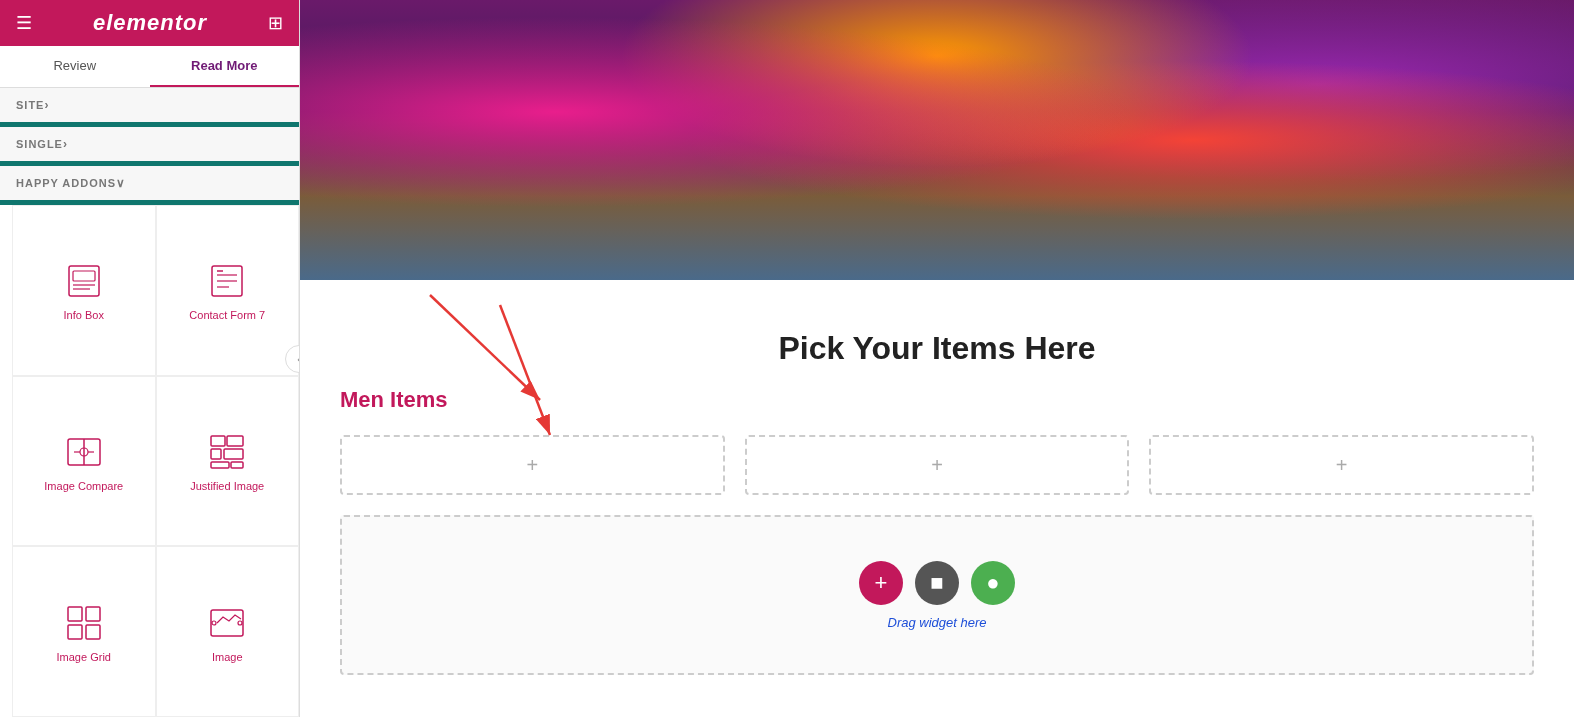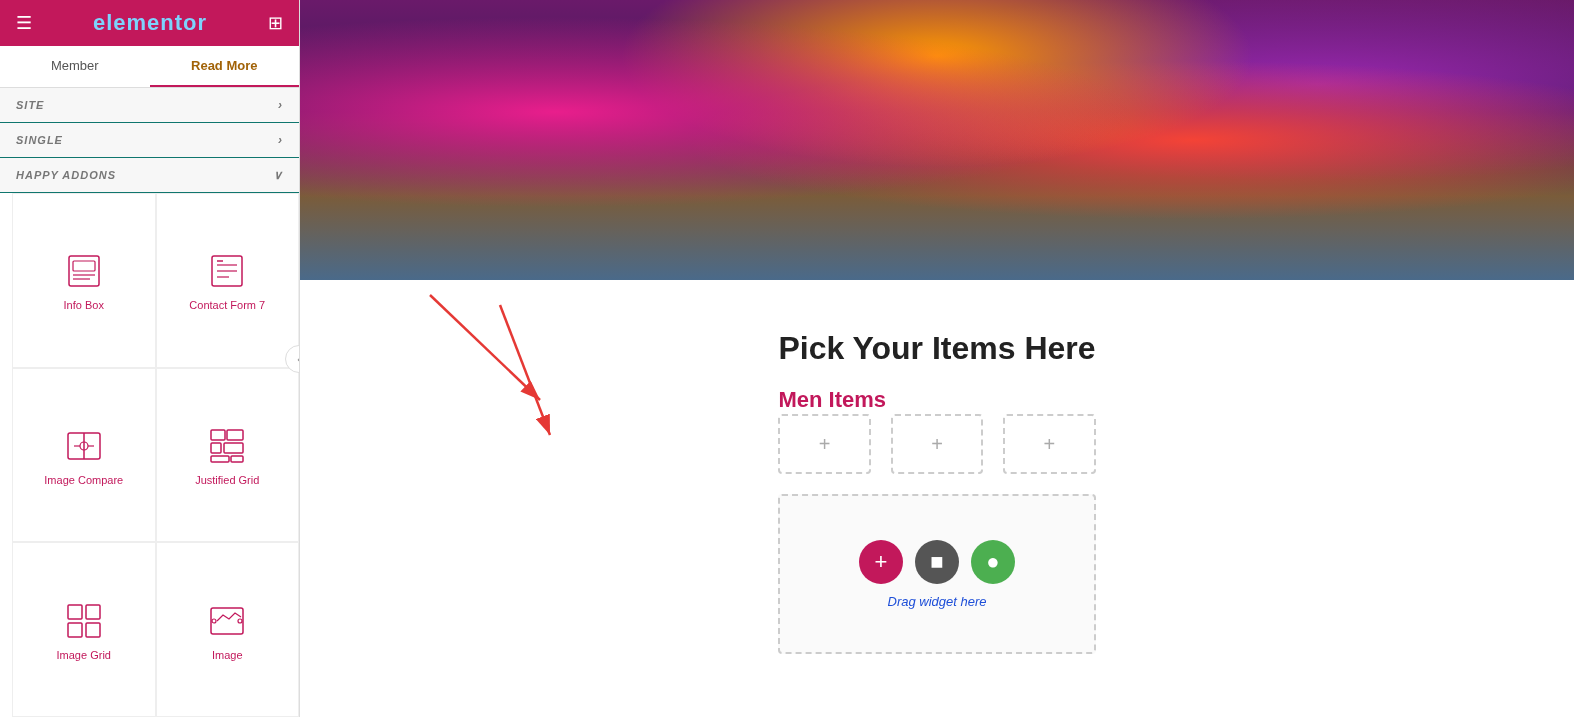--- a/index.html
+++ b/index.html
@@ -23,61 +23,59 @@
     .top-bar {
       background: #c2185b;
       display: flex;
       align-items: center;
       justify-content: space-between;
       padding: 0 16px;
       height: 46px;
       min-height: 46px;
     }
     .hamburger-icon { color: #fff; font-size: 18px; cursor: pointer; }
-    .elementor-logo { color: #7dd3fc; font-size: 22px; font-weight: bold; letter-spacing: 1px; }
+    .elementor-logo { color: #ffffff; font-style: italic; font-size: 22px; font-weight: bold; letter-spacing: 1px; }
     .grid-icon { color: #fff; font-size: 18px; cursor: pointer; }
 
     
     .tabs-row {
       display: flex;
       border-bottom: 1px solid #ddd;
       background: #fff;
     }
     .tab-btn {
       flex: 1;
       padding: 12px 8px;
       text-align: center;
       font-size: 13px;
       color: #555;
       cursor: pointer;
       border: none;
       background: #fff;
       border-bottom: 2px solid transparent;
     }
     .tab-btn.active {
-      color: #a16207;
+      color: #701a75;
       border-bottom: 2px solid #c2185b;
       font-weight: bold;
     }
 
     
     .section-header {
       display: flex;
       align-items: center;
-      justify-content: space-between;
       padding: 10px 16px;
       font-size: 11px;
       font-weight: bold;
       color: #777;
       letter-spacing: 1px;
       text-transform: uppercase;
       cursor: pointer;
-      border-bottom: 1px solid #0f766e;
+      border-bottom: 5px solid #0f766e;
       background: #f7f7f7;
-      font-style: italic;
     }
     .section-header .chevron { font-size: 12px; }
 
     
     .widgets-grid {
       display: grid;
       grid-template-columns: 1fr 1fr;
       gap: 0;
       overflow-y: auto;
       flex: 1;
@@ -131,21 +129,20 @@
     }
 
     
     .main-canvas {
       flex: 1;
       display: flex;
       flex-direction: column;
       overflow-y: auto;
       background: #fff;
       position: relative;
-      align-items: center;
     }
 
     
     .hero-image {
       width: 100%;
       height: 280px;
       overflow: hidden;
       position: relative;
       background: linear-gradient(135deg, #e91e8c 0%, #9c27b0 30%, #ff9800 60%, #f44336 80%, #ff5722 100%);
       display: flex;
@@ -171,21 +168,21 @@
       text-align: center;
       font-size: 32px;
       font-weight: bold;
       color: #222;
       margin: 30px 0 20px;
     }
     .section-title-label {
       font-size: 22px;
       font-weight: bold;
       color: #c2185b;
-      margin-bottom: 1px;
+      margin-bottom: 22px;
     }
 
     
     .three-col-grid {
       display: grid;
       grid-template-columns: 1fr 1fr 1fr;
       gap: 20px;
       margin-bottom: 20px;
     }
     .drop-col {
@@ -262,21 +259,21 @@
 
 <div class="left-panel">
 
   <div class="top-bar">
     <span class="hamburger-icon">☰</span>
     <span class="elementor-logo">elementor</span>
     <span class="grid-icon">⊞</span>
   </div>
 
   <div class="tabs-row">
-    <button class="tab-btn">Member</button>
+    <button class="tab-btn">Review</button>
     <button class="tab-btn active">Read More</button>
   </div>
 
   <div class="section-header">
     <span>SITE</span>
     <span class="chevron">›</span>
   </div>
 
   <div class="section-header">
     <span>SINGLE</span>
@@ -336,21 +333,21 @@
       <div class="widget-icon">
         <svg viewBox="0 0 36 36" fill="none" xmlns="http://www.w3.org/2000/svg">
           <rect x="2" y="2" width="14" height="10" rx="1" stroke="#c2185b" stroke-width="1.5" fill="none"></rect>
           <rect x="18" y="2" width="16" height="10" rx="1" stroke="#c2185b" stroke-width="1.5" fill="none"></rect>
           <rect x="2" y="15" width="10" height="10" rx="1" stroke="#c2185b" stroke-width="1.5" fill="none"></rect>
           <rect x="15" y="15" width="19" height="10" rx="1" stroke="#c2185b" stroke-width="1.5" fill="none"></rect>
           <rect x="2" y="28" width="18" height="6" rx="1" stroke="#c2185b" stroke-width="1.5" fill="none"></rect>
           <rect x="22" y="28" width="12" height="6" rx="1" stroke="#c2185b" stroke-width="1.5" fill="none"></rect>
         </svg>
       </div>
-      <span class="widget-label">Justified Grid</span>
+      <span class="widget-label">Justified Image</span>
     </div>
 
     <div class="widget-item">
       <div class="widget-icon">
         <svg viewBox="0 0 36 36" fill="none" xmlns="http://www.w3.org/2000/svg">
           <rect x="2" y="2" width="14" height="14" rx="1" stroke="#c2185b" stroke-width="1.5" fill="none"></rect>
           <rect x="20" y="2" width="14" height="14" rx="1" stroke="#c2185b" stroke-width="1.5" fill="none"></rect>
           <rect x="2" y="20" width="14" height="14" rx="1" stroke="#c2185b" stroke-width="1.5" fill="none"></rect>
           <rect x="20" y="20" width="14" height="14" rx="1" stroke="#c2185b" stroke-width="1.5" fill="none"></rect>
         </svg>

